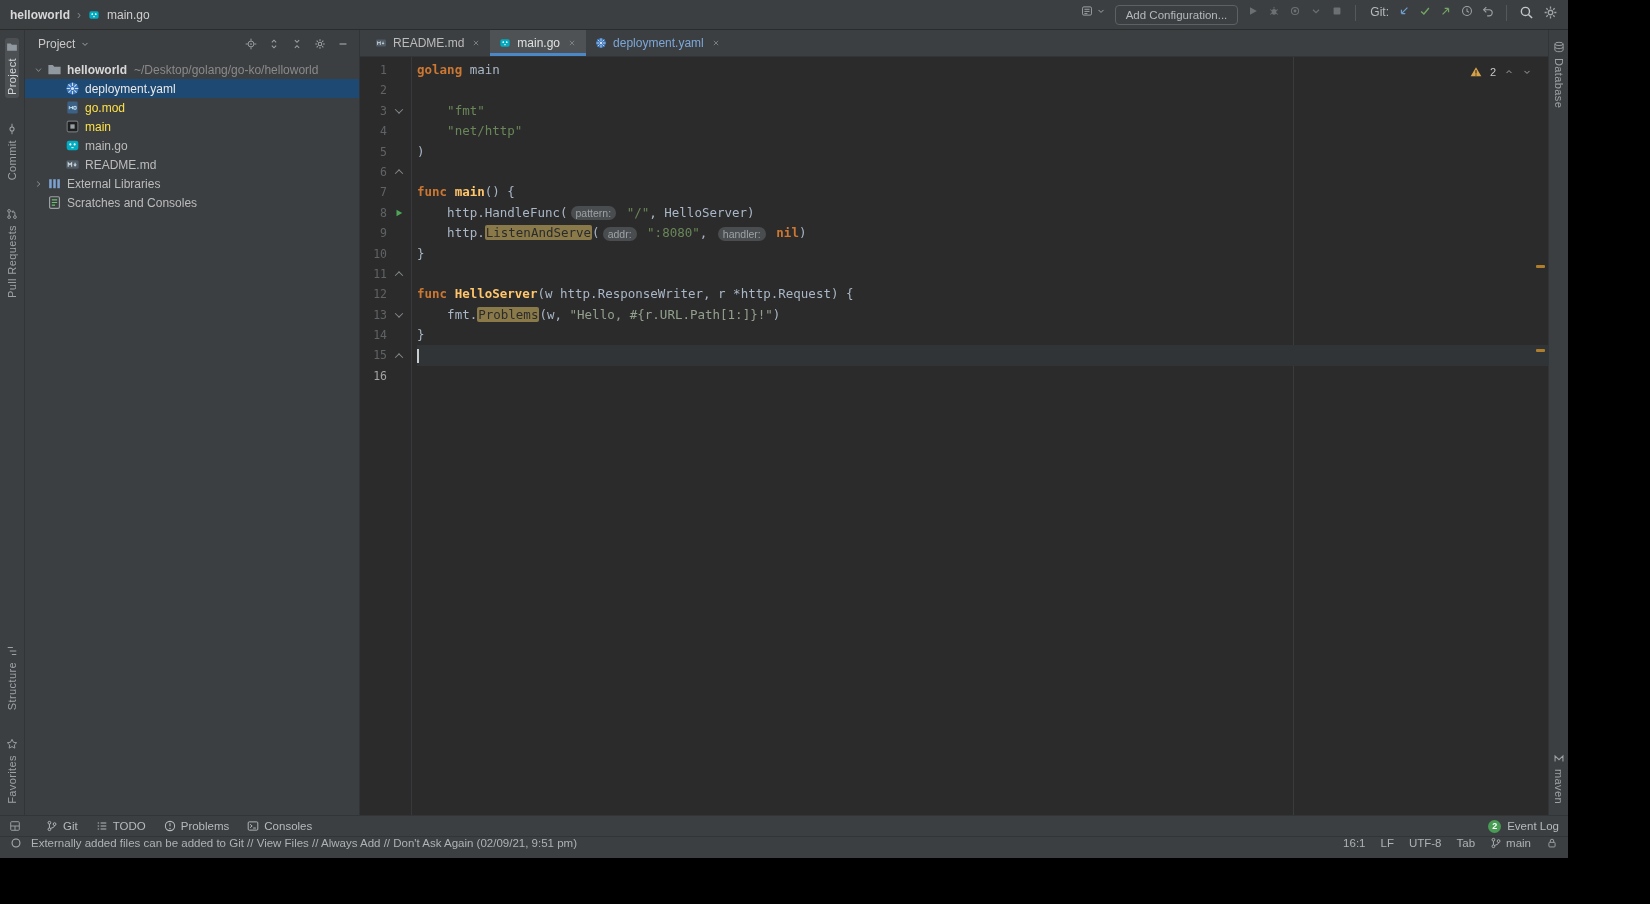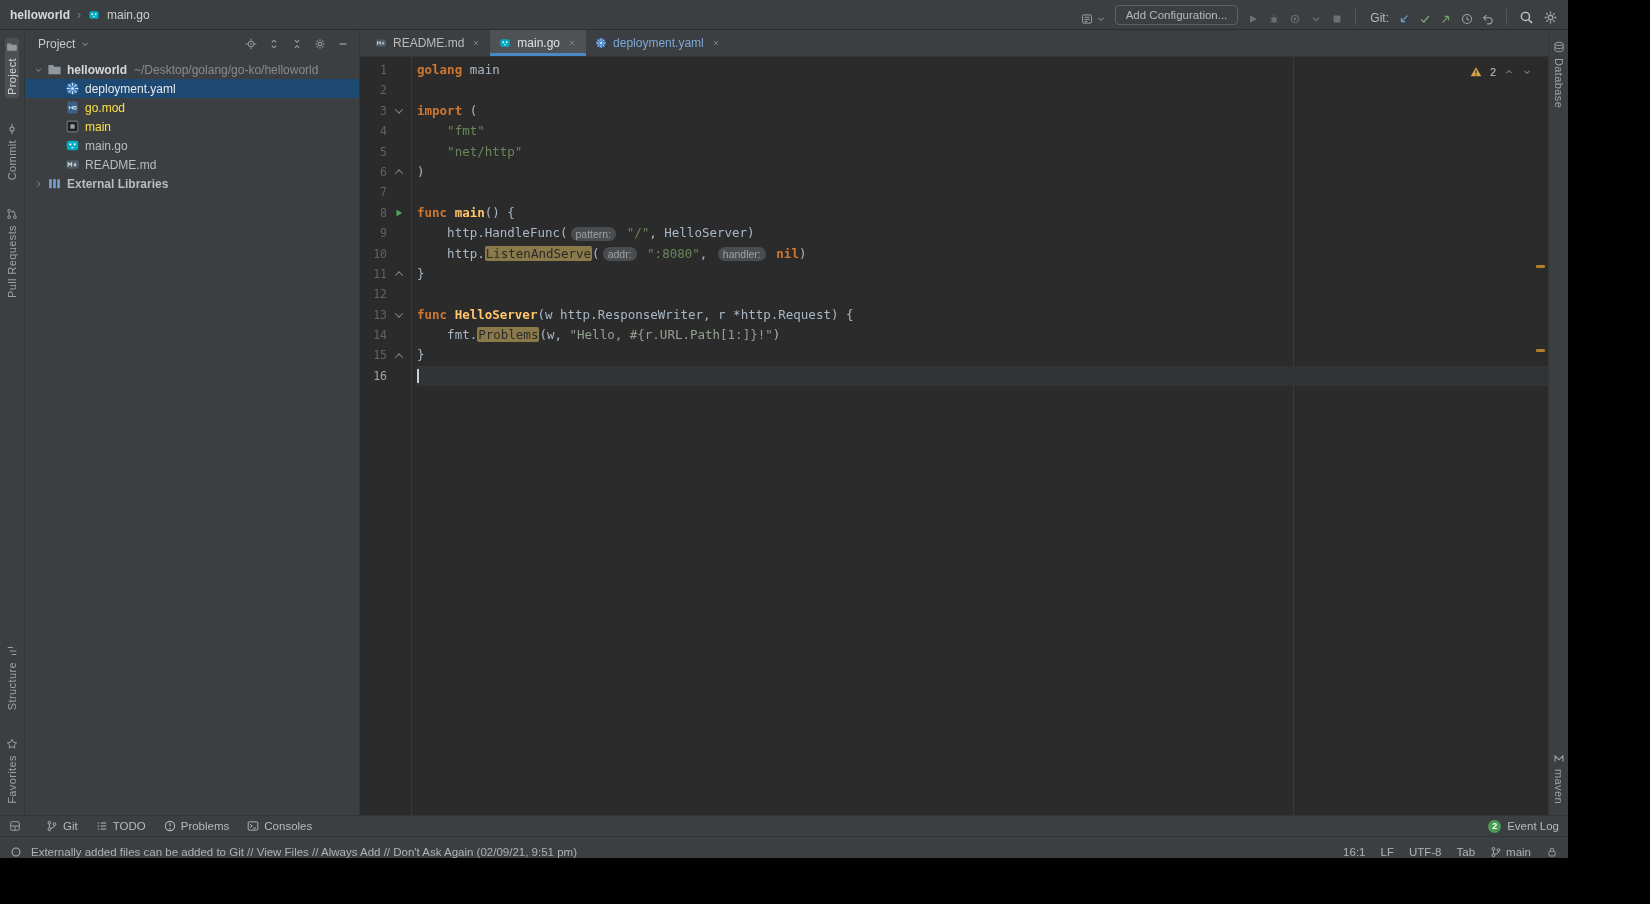--- a/index.html
+++ b/index.html
@@ -12,21 +12,21 @@
   .icon.sm{width:12px;height:12px}
   .icon.xs{width:10px;height:10px}
 
   
   .titlebar{flex:0 0 30px;display:flex;align-items:center;justify-content:space-between;
     padding:0 10px;border-bottom:1px solid #2b2b2b}
   .crumbs{display:flex;align-items:center;gap:7px}
   .crumb-project{font-weight:bold;color:#d8d8d8}
   .crumb-sep{color:#7d7f80}
   .crumb-file{color:#cfcfcf}
-  .tb-right{display:flex;align-items:flex-end;gap:9px}
+  .tb-right{display:flex;align-items:flex-start;gap:9px}
   .btn-outline{border:1px solid #5e6162;border-radius:4px;height:20px;padding:0 10px;
     color:#b5b9ba;font-size:11.5px;display:flex;align-items:center;background:transparent;cursor:pointer}
   .ctrl{color:#9da3a6;cursor:pointer;display:inline-flex;align-items:center}
   .disabled{color:#6b7072}
   .v-sep{width:1px;height:16px;background:#54585a;margin:0 3px}
   .git-label{color:#b6babd;margin-left:2px}
   .cfg-selector{display:flex;align-items:center;gap:3px;color:#9da3a6;cursor:pointer}
 
   
   .main{flex:1;display:flex;min-height:0}
@@ -92,21 +92,21 @@
   .inspections .count{color:#c8c8c8}
   .stripe-mark{position:absolute;right:3px;width:9px;height:3px;background:#b07d2b;border-radius:1px;z-index:3;cursor:pointer}
 
   
   .tw-bar{flex:0 0 21px;display:flex;align-items:center;gap:25px;padding:0 9px;
     border-top:1px solid #323537;font-size:11.5px;color:#b6babd;background:#3c3f41}
   .tw-btn{display:flex;align-items:center;gap:5px;cursor:pointer}
   .eventlog{margin-left:auto;display:flex;align-items:center;gap:6px;cursor:pointer}
   .badge{width:13px;height:13px;border-radius:50%;background:#499c54;color:#fff;font-size:9px;
     display:flex;align-items:center;justify-content:center;font-weight:bold}
-  .statusbar{flex:0 0 22px;display:flex;align-items:flex-end;justify-content:space-between;
+  .statusbar{flex:0 0 22px;display:flex;align-items:flex-start;justify-content:space-between;
     padding:0 10px;border-top:1px solid #323537;font-size:11.5px;color:#aeb2b4;background:#3c3f41}
   .sb-left{display:flex;align-items:center;gap:9px;min-width:0;white-space:nowrap;overflow:hidden}
   .sb-right{display:flex;align-items:center;gap:15px}
   .sb-item{cursor:pointer;display:flex;align-items:center;gap:4px}
 </style>
 </head>
 <body>
 
 <div class="window">
 
@@ -370,34 +370,44 @@
           <div class="tree-row" style="padding-left: 24px;">
             <span class="arrow"></span>
             <span class="icon ticon">
               <svg viewBox="0 0 14 14">
                 <rect x="1.2" y="3" width="11.6" height="8" rx="1.4" fill="#4f5b66"></rect>
                 <path d="M3 9.2V5.4l1.6 1.8 1.6-1.8v3.8M9.4 5.4v2.6M8.2 7l1.2 1.4L10.6 7" stroke="#cfd8dc" stroke-width="1" fill="none"></path>
               </svg>
             </span>
             <span class="tlabel">README.md</span>
           </div>
-          <div class="tree-row" style="padding-left: 6px; font-weight: bold;">
+          <div class="tree-row" style="padding-left: 6px;">
             <span class="arrow icon xs">
               <svg viewBox="0 0 14 14">
                 <path d="M5 3.5L9 7l-4 3.5" fill="none" stroke="currentColor" stroke-width="1.3"></path>
               </svg>
             </span>
             <span class="icon ticon">
               <svg viewBox="0 0 14 14">
                 <rect x="2" y="3" width="2.4" height="8.4" fill="#7ca0cf"></rect>
                 <rect x="5.8" y="3" width="2.4" height="8.4" fill="#7ca0cf"></rect>
                 <rect x="9.6" y="3" width="2.4" height="8.4" fill="#7ca0cf"></rect>
               </svg>
             </span>
             <span class="tlabel">External Libraries</span>
+          </div>
+          <div class="tree-row" style="padding-left: 6px;">
+            <span class="arrow"></span>
+            <span class="icon ticon">
+              <svg viewBox="0 0 14 14">
+                <rect x="2.4" y="1.6" width="9.2" height="10.8" rx="1.2" fill="none" stroke="#9aa0a3" stroke-width="1.1"></rect>
+                <path d="M4.5 4.5h5M4.5 7h5M4.5 9.5h3" stroke="#6fbf73" stroke-width="1.1"></path>
+              </svg>
+            </span>
+            <span class="tlabel">Scratches and Consoles</span>
           </div>
         </div>
     </div>
 
     <div class="editor-area">
       <div class="tabbar" id="tabbar">
           <div class="tab">
             <span class="icon sm">
               <svg viewBox="0 0 14 14">
                 <rect x="1.2" y="3" width="11.6" height="8" rx="1.4" fill="#4f5b66"></rect>
@@ -523,21 +533,20 @@
               </span>
             </div>
             <div class="gutter-line">
               <span class="lnum current">16</span>
               <span class="foldcol"></span>
             </div>
           </div>
         <div class="code" id="code">
             <div class="code-line"><span class="tok-kw">golang</span><span class="tok-p"> main</span></div>
             <div class="code-line"></div>
-            <div class="code-line"><span class="tok-kw">import</span><span class="tok-p"> (</span></div>
             <div class="code-line"><span class="tok-p">    </span><span class="tok-s">"fmt"</span></div>
             <div class="code-line"><span class="tok-p">    </span><span class="tok-s">"net/http"</span></div>
             <div class="code-line"><span class="tok-p">)</span></div>
             <div class="code-line"></div>
             <div class="code-line"><span class="tok-kw">func </span><span class="tok-fn">main</span><span class="tok-p">() {</span></div>
             <div class="code-line"><span class="tok-p">    http.HandleFunc(</span><span class="tok-h">pattern:</span><span class="tok-s"> "/"</span><span class="tok-p">, HelloServer)</span></div>
             <div class="code-line"><span class="tok-p">    http.</span><span class="tok-hl">ListenAndServe</span><span class="tok-p">(</span><span class="tok-h">addr:</span><span class="tok-s"> ":8080"</span><span class="tok-p">, </span><span class="tok-h">handler:</span><span class="tok-p"> </span><span class="tok-kw">nil</span><span class="tok-p">)</span></div>
             <div class="code-line"><span class="tok-p">}</span></div>
             <div class="code-line"></div>
             <div class="code-line"><span class="tok-kw">func </span><span class="tok-fn">HelloServer</span><span class="tok-p">(w http.ResponseWriter, r *http.Request) {</span></div>

